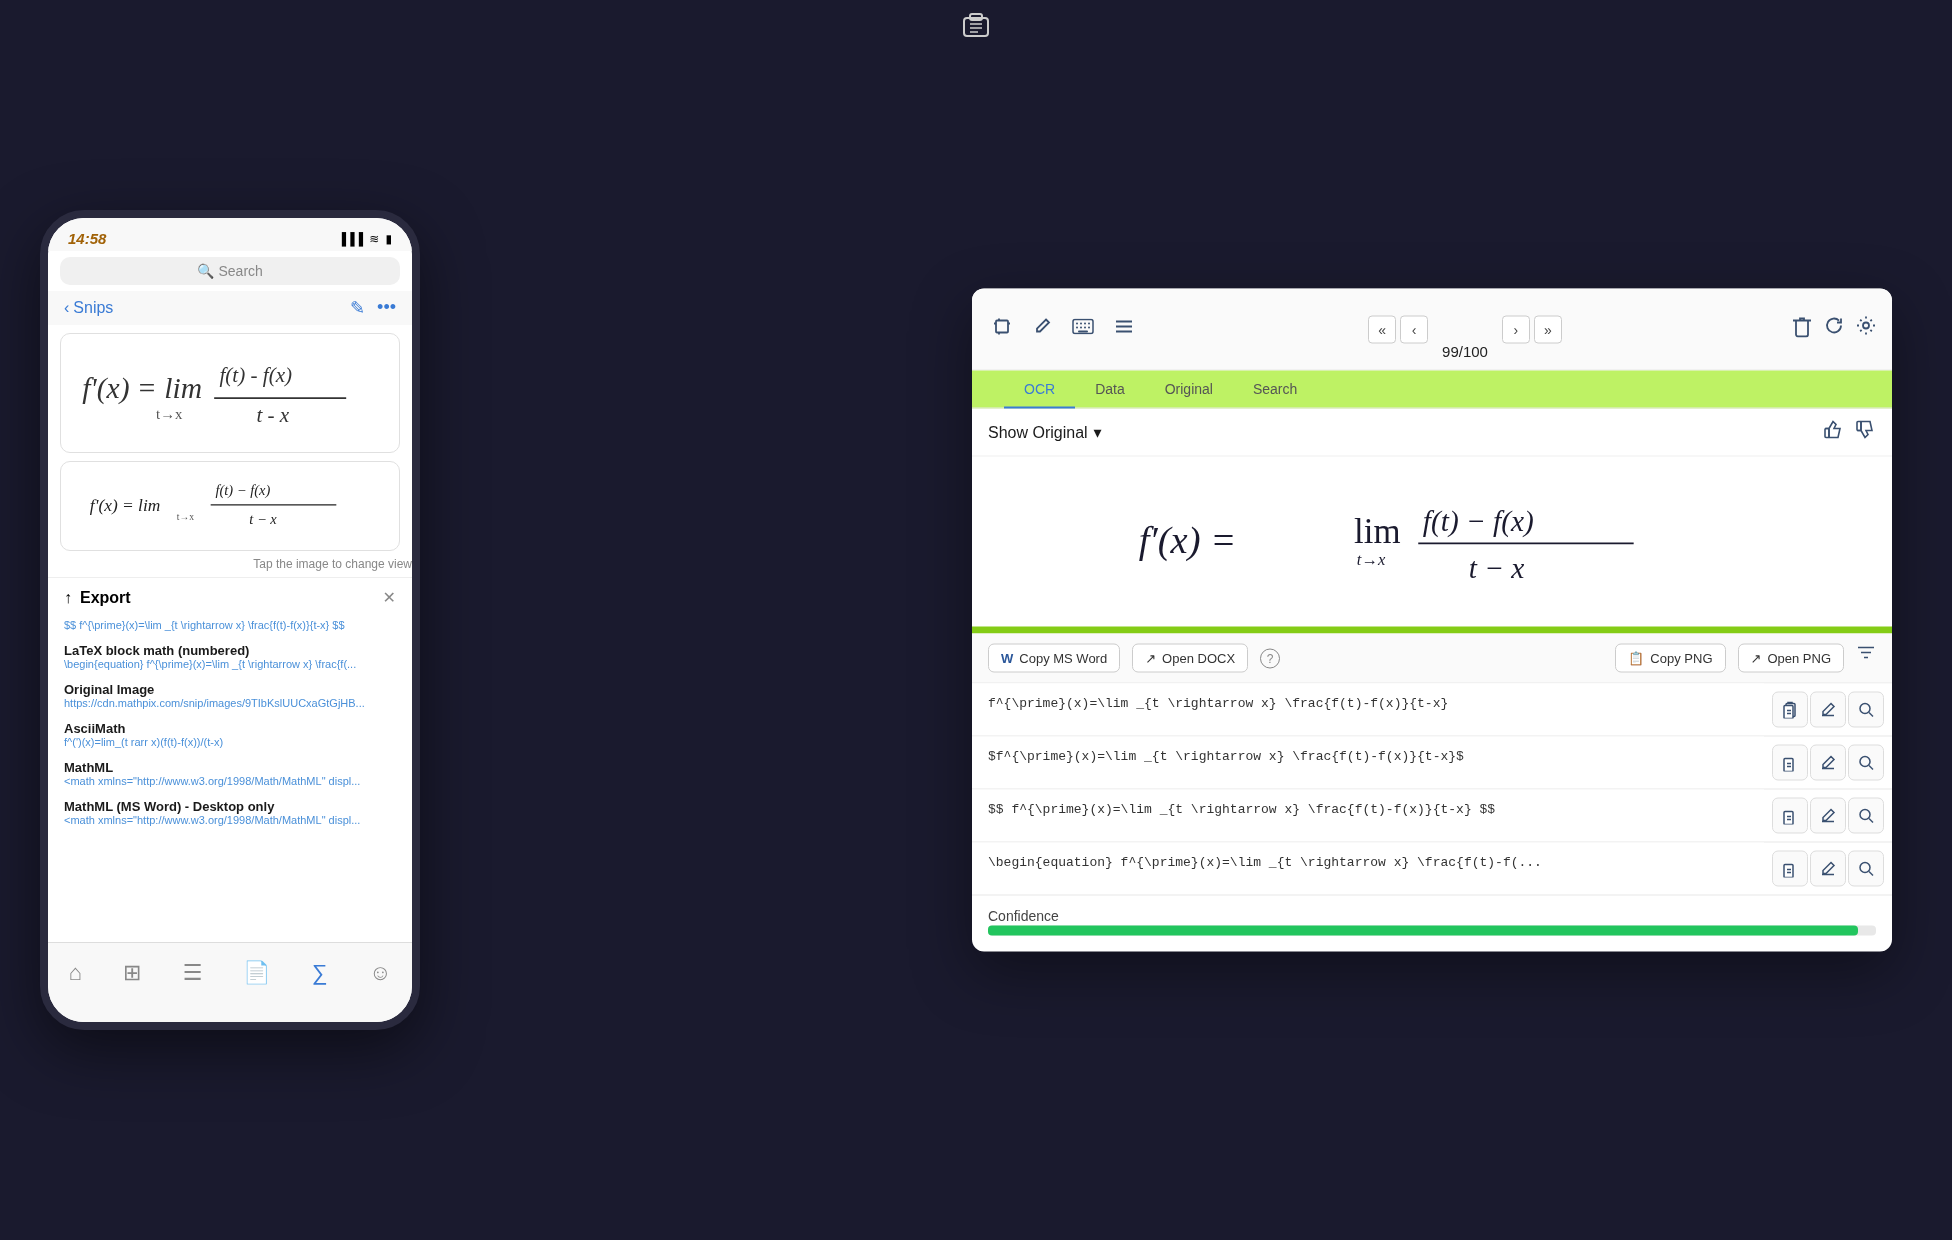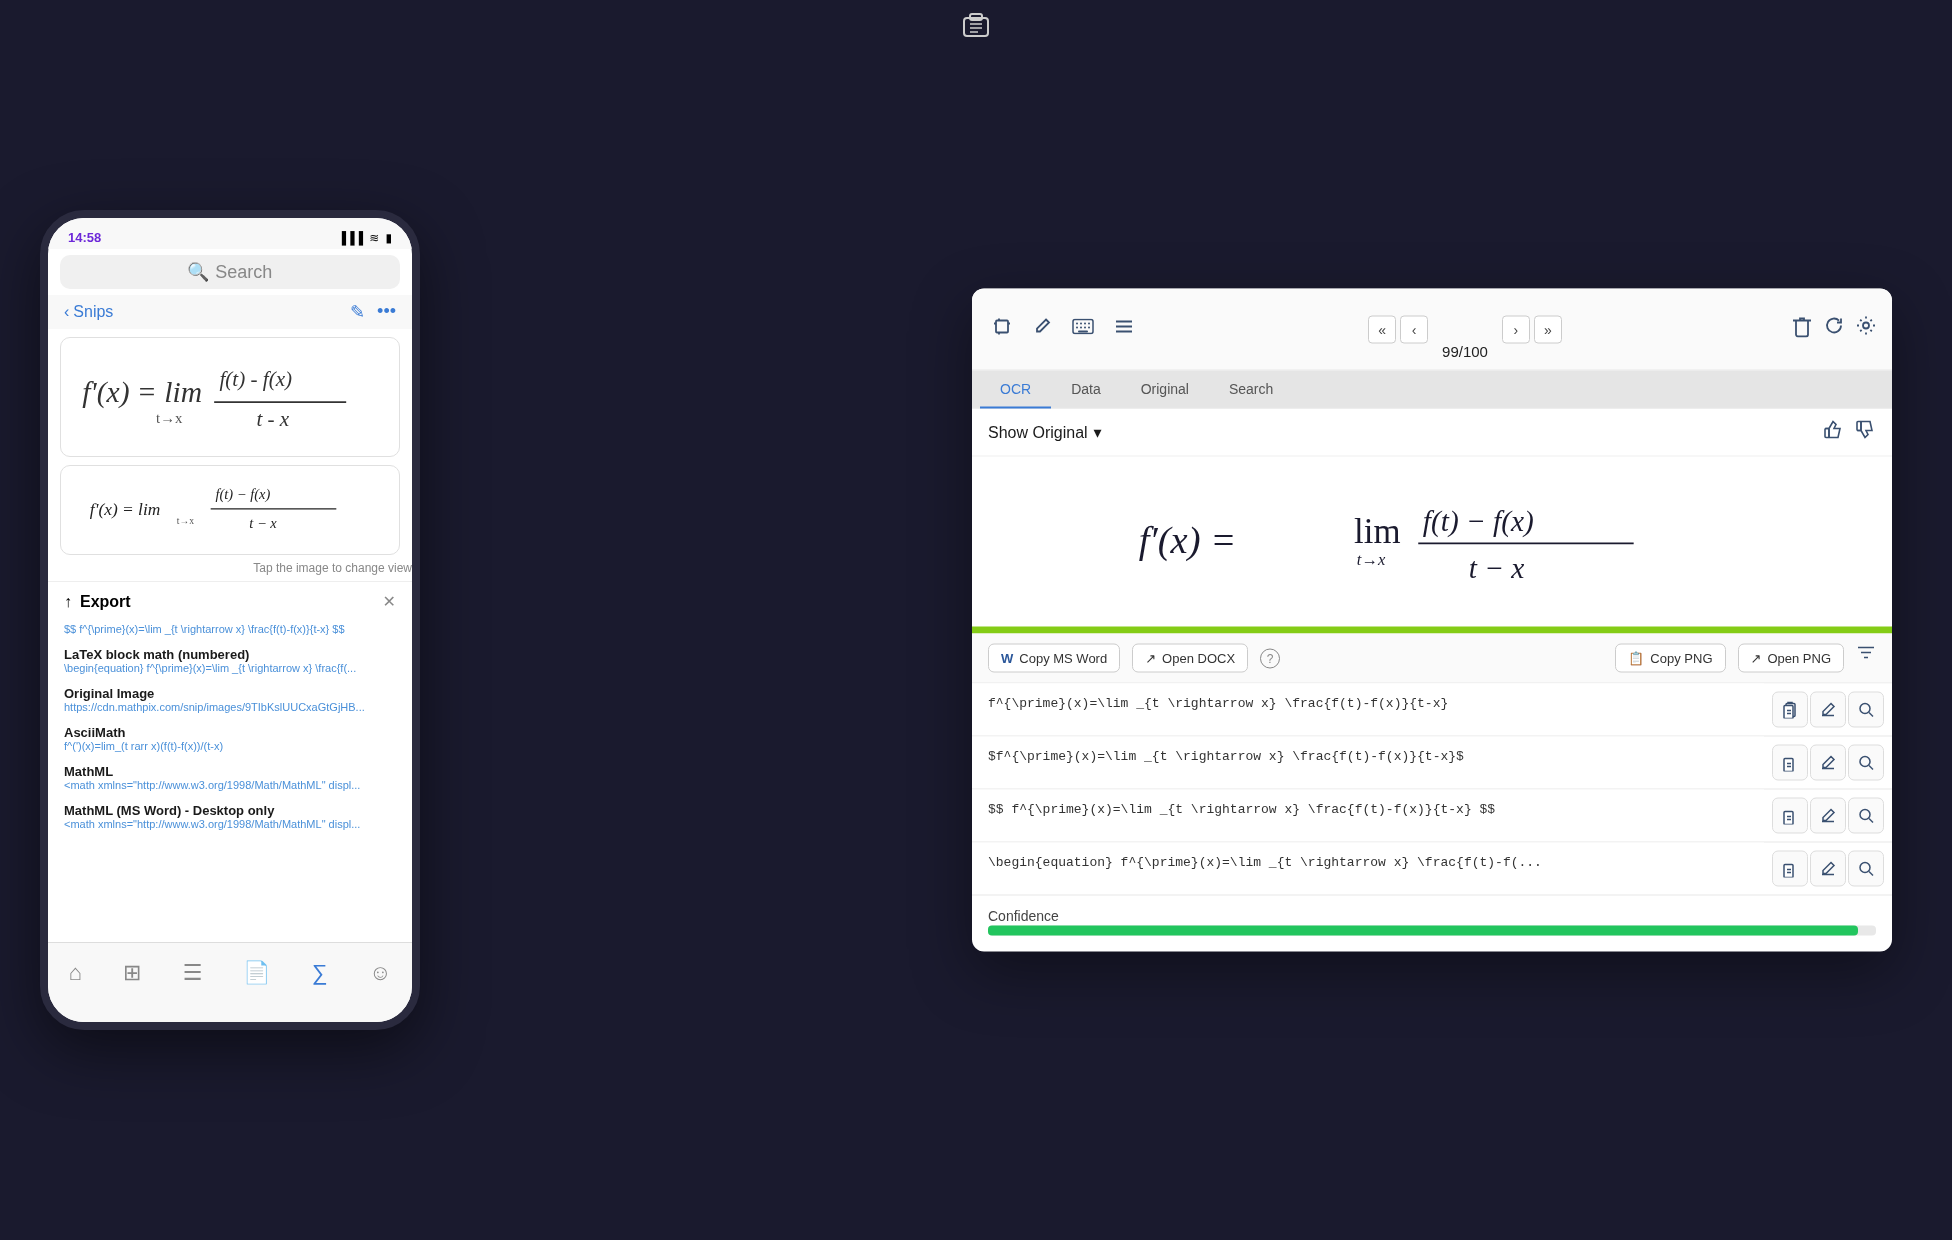--- a/index.html
+++ b/index.html
@@ -31,36 +31,37 @@
       z-index: 2;
     }
     .phone-status-bar {
       display: flex;
       justify-content: space-between;
       align-items: center;
       padding: 12px 20px 4px;
       background: #f8f8f8;
     }
     .phone-time {
-      font-size: 13px;
+      font-size: 15px;
       font-weight: 600;
-      color: #6d28d9;
+      color: #a16207;
+      font-style: italic;
     }
     .phone-icons {
       display: flex;
       gap: 6px;
       align-items: center;
       font-size: 12px;
     }
     .phone-search-bar {
       background: #f0f0f0;
       margin: 6px 12px;
       border-radius: 10px;
       padding: 6px 12px;
-      font-size: 18px;
+      font-size: 14px;
       color: #888;
       text-align: center;
     }
     .phone-nav {
       display: flex;
       align-items: center;
       justify-content: space-between;
       padding: 6px 16px;
       background: #f8f8f8;
     }
@@ -231,22 +232,22 @@
     .toolbar-right-icon {
       font-size: 20px;
       color: #3a5070;
       cursor: pointer;
     }
 
     
     .panel-tabs {
       display: flex;
       border-bottom: 1px solid #e8e8e8;
-      background: #e5e5e5;
-      padding: 0 8px;
+      background: #bef264;
+      padding: 0 32px;
     }
     .panel-tab {
       padding: 10px 20px;
       font-size: 14px;
       color: #555;
       cursor: pointer;
       border-bottom: 2px solid transparent;
       margin-bottom: -1px;
     }
     .panel-tab.active {

